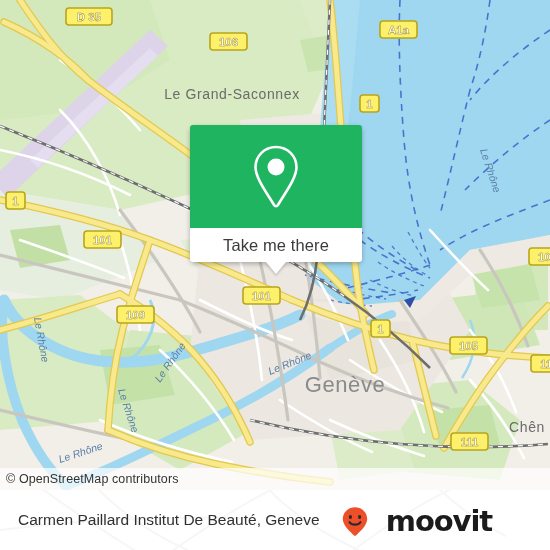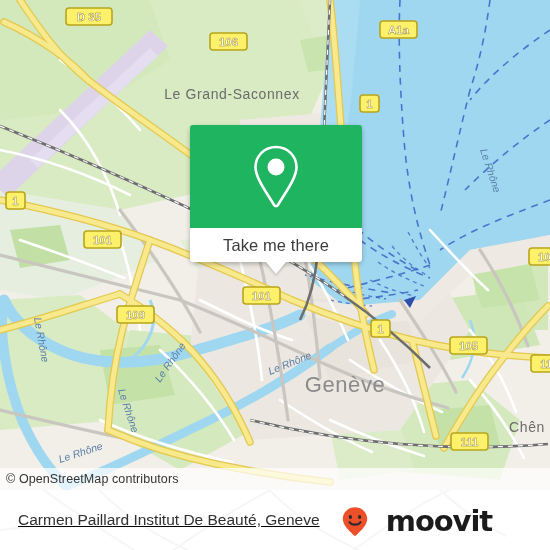--- a/index.html
+++ b/index.html
@@ -40,21 +40,21 @@
   #card-tail{
     position:absolute;left:50%;margin-left:-10px;top:137px;
     width:0;height:0;border-left:10px solid transparent;border-right:10px solid transparent;
     border-top:12px solid #fff;
     filter:drop-shadow(0 2px 1px rgba(0,0,0,.18));
   }
 
   
   #bottombar{
     position:absolute;left:0;top:490px;width:506px;height:60px;background:#fff;
-    display:flex;align-items:center;overflow:hidden;text-decoration:underline;
+    display:flex;align-items:center;overflow:hidden;
   }
   #bottombar-watermark{position:absolute;left:0;top:0;width:550px;height:60px;opacity:.07;}
   #place-title{
     position:relative;margin-left:18px;font-size:15.5px;color:#303030;white-space:nowrap;
   }
   #logo{position:absolute;right:14px;top:50%;margin-top:-14px;display:flex;align-items:center;}
   #logo-word{font-size:29px;color:#1b1b1b;font-weight:bold;letter-spacing:-1.1px;line-height:1;margin-left:16px;font-family:"DejaVu Sans",sans-serif;}
 </style>
 </head>
 <body>

